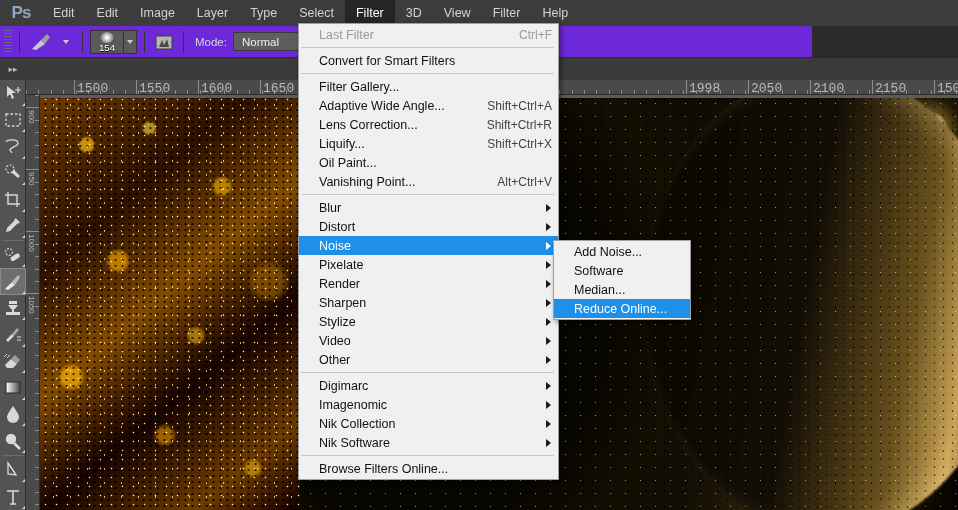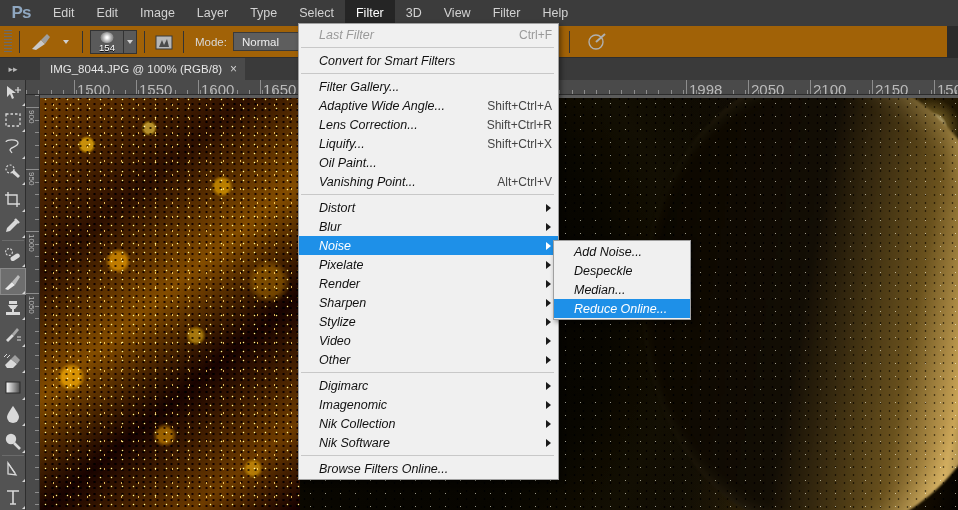--- a/index.html
+++ b/index.html
@@ -11,22 +11,22 @@
   .menubar { position:absolute; left:0; top:0; width:958px; height:26px;
              background:#3c3c3c; display:flex; align-items:center; }
   .ps-logo { width:42px; height:26px; display:flex; align-items:center;
              justify-content:center; font-size:17px; font-weight:bold;
              color:#8fa7c0; letter-spacing:-1px; }
   .mi { height:26px; padding:0 11px; display:flex; align-items:center;
         font-size:12.5px; color:#d2d2d2; cursor:default; }
   .mi.active { background:#252525; color:#ffffff; }
 
   
-  .optionsbar { position:absolute; left:0; top:26px; width:947px; height:32px;
-                background:#a16207; border-bottom:1px solid #2e2e2e;
+  .optionsbar { position:absolute; left:0; top:26px; width:812px; height:32px;
+                background:#6d28d9; border-bottom:1px solid #2e2e2e;
                 display:flex; align-items:center; }
   .ob-grip { width:8px; height:24px; margin-left:4px;
              background:repeating-linear-gradient(to bottom,#6a6a6a 0 1px,transparent 1px 3px); }
   .ob-sep { width:1px; height:22px; background:#333; margin:0 7px; }
   .brush-preview { width:34px; height:24px; background:#5a5a5a; border:1px solid #333;
                    position:relative; display:flex; align-items:flex-end;
                    justify-content:center; }
   .brush-dot { position:absolute; top:1px; left:50%; transform:translateX(-50%);
                width:13px; height:11px; border-radius:50%;
                background:radial-gradient(circle,#ffffff 10%,#9a9a9a 60%,#5a5a5a 100%); }
@@ -58,22 +58,22 @@
   .tool .tri { position:absolute; right:1px; bottom:1px; width:0; height:0;
                border-left:3px solid transparent; border-bottom:3px solid #d6d6d6; }
   .tool-div { width:22px; height:1px; background:#6b6b6b; margin:1px 0; }
 
   
   .hruler { position:absolute; left:26px; top:80px; width:932px; height:15px;
             background:#4a4a4a; border-bottom:1px solid #2c2c2c; overflow:hidden; }
   .vruler { position:absolute; left:26px; top:95px; width:14px; height:415px;
             background:#4a4a4a; border-right:1px solid #2c2c2c; overflow:hidden; }
   .rtick { position:absolute; bottom:0; width:1px; background:#8d8d8d; }
-  .rlabel { position:absolute; top:1px; font-size:15px; color:#b9b9b9;
-            font-family:Liberation Sans, sans-serif;text-align:center; }
+  .rlabel { position:absolute; top:1px; font-size:13px; color:#b9b9b9;
+            font-family:Liberation Mono, monospace;text-align:center; }
   .vtick { position:absolute; right:0; height:1px; background:#8d8d8d; }
   .vlabel { position:absolute; left:1px; font-size:8px; color:#b9b9b9;
             writing-mode:vertical-rl; }
   .corner { position:absolute; left:26px; top:80px; width:14px; height:15px;
             background:#565656; }
 
   
   .canvas { position:absolute; left:40px; top:95px; width:918px; height:415px;
             overflow:hidden; background:#000; }
   .photo-left { position:absolute; left:0; top:0; width:260px; height:415px;
@@ -119,21 +119,21 @@
                     background:#5b5b5b; }
 
   
   .menu { position:absolute; background:#f0f0f0; border:1px solid #a0a0a0;
           box-shadow:2px 2px 5px rgba(0,0,0,.45); padding:1px 0;
           font-size:12.5px; color:#111; }
   #filter-menu { left:298px; top:23px; width:261px; }
   #noise-menu  { left:553px; top:240px; width:138px; }
   .menu-item { height:19px; display:flex; align-items:center; position:relative;
                padding:0 6px 0 20px; white-space:nowrap; }
-  .menu-item .lbl { flex:1;font-style:italic; }
+  .menu-item .lbl { flex:1; }
   .menu-item .accel { color:#444; font-size:12px; margin-left:18px; }
   .menu-item.hl { background:#1e90e8; color:#fff; }
   .menu-item.disabled { color:#9a9a9a; }
   .menu-item.disabled .accel { color:#9a9a9a; }
   .menu-arrow { position:absolute; right:7px; width:0;height:0;
                 border-top:4px solid transparent; border-bottom:4px solid transparent;
                 border-left:5px solid #1a1a1a; }
   .menu-item.hl .menu-arrow { border-left-color:#fff; }
   .menu-sep { height:1px; background:#c8c8c8; margin:3px 4px 3px 2px; }
 </style>
@@ -206,24 +206,20 @@
       </svg>
     </div>
     <div style="width:330px;"></div>
   </div>
 
   <div class="tabbar">
     <div style="width:26px;height:22px;background:#3a3a3a;display:flex;align-items:center;justify-content:center;">
       <span style="color:#b9b9b9;font-size:9px;">▸▸</span>
     </div>
     <div style="width:14px;"></div>
-    <div class="tab">
-      <span>IMG_8044.JPG @ 100% (RGB/8)</span>
-      <span class="tab-close">×</span>
-    </div>
   </div>
 
   <div class="toolpanel">
     <div class="tool">
       <svg width="18" height="18" viewBox="0 0 18 18">
           <path d="M3 2 L3 13 L6 10 L8 15 L10 14 L8 9 L12 9 Z" fill="#d9d9d9"></path>
           <path d="M14 3 L14 9 M11 6 L17 6" stroke="#d9d9d9" stroke-width="1.2"></path>
         </svg>
       <div class="tri"></div>
       </div>
@@ -517,25 +513,25 @@
       </div>
       <div class="menu-item">
         <span class="lbl">Oil Paint...</span>
       </div>
       <div class="menu-item">
         <span class="lbl">Vanishing Point...</span>
         <span class="accel">Alt+Ctrl+V</span>
       </div>
       <div class="menu-sep"></div>
       <div class="menu-item">
+        <span class="lbl">Blur</span>
+        <span class="menu-arrow"></span>
+      </div>
+      <div class="menu-item">
         <span class="lbl">Distort</span>
-        <span class="menu-arrow"></span>
-      </div>
-      <div class="menu-item">
-        <span class="lbl">Blur</span>
         <span class="menu-arrow"></span>
       </div>
       <div class="menu-item hl">
         <span class="lbl">Noise</span>
         <span class="menu-arrow"></span>
       </div>
       <div class="menu-item">
         <span class="lbl">Pixelate</span>
         <span class="menu-arrow"></span>
       </div>
@@ -580,21 +576,21 @@
       <div class="menu-item">
         <span class="lbl">Browse Filters Online...</span>
       </div>
     </div>
 
   <div class="menu" id="noise-menu">
       <div class="menu-item">
         <span class="lbl">Add Noise...</span>
       </div>
       <div class="menu-item">
-        <span class="lbl">Despeckle</span>
+        <span class="lbl">Software</span>
       </div>
       <div class="menu-item">
         <span class="lbl">Median...</span>
       </div>
       <div class="menu-item hl">
         <span class="lbl">Reduce Online...</span>
       </div>
     </div>
 
 </div>

